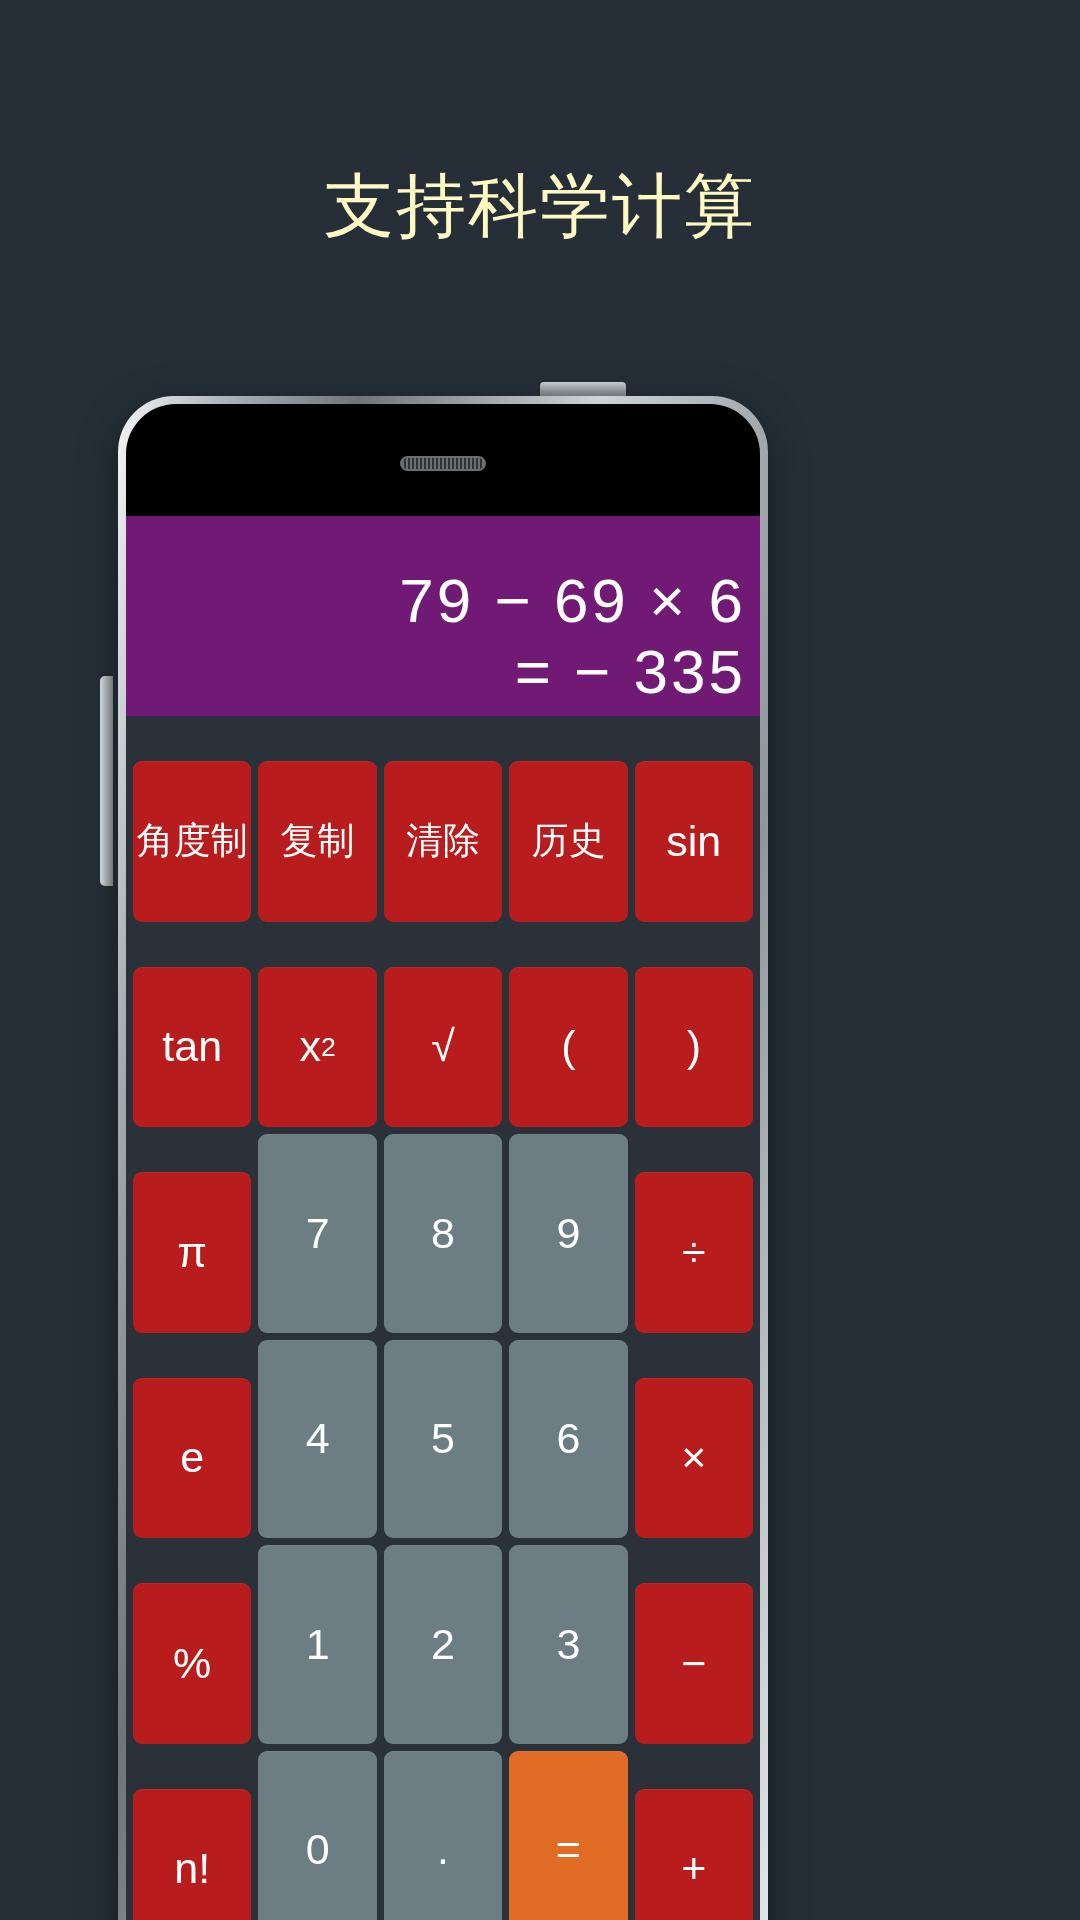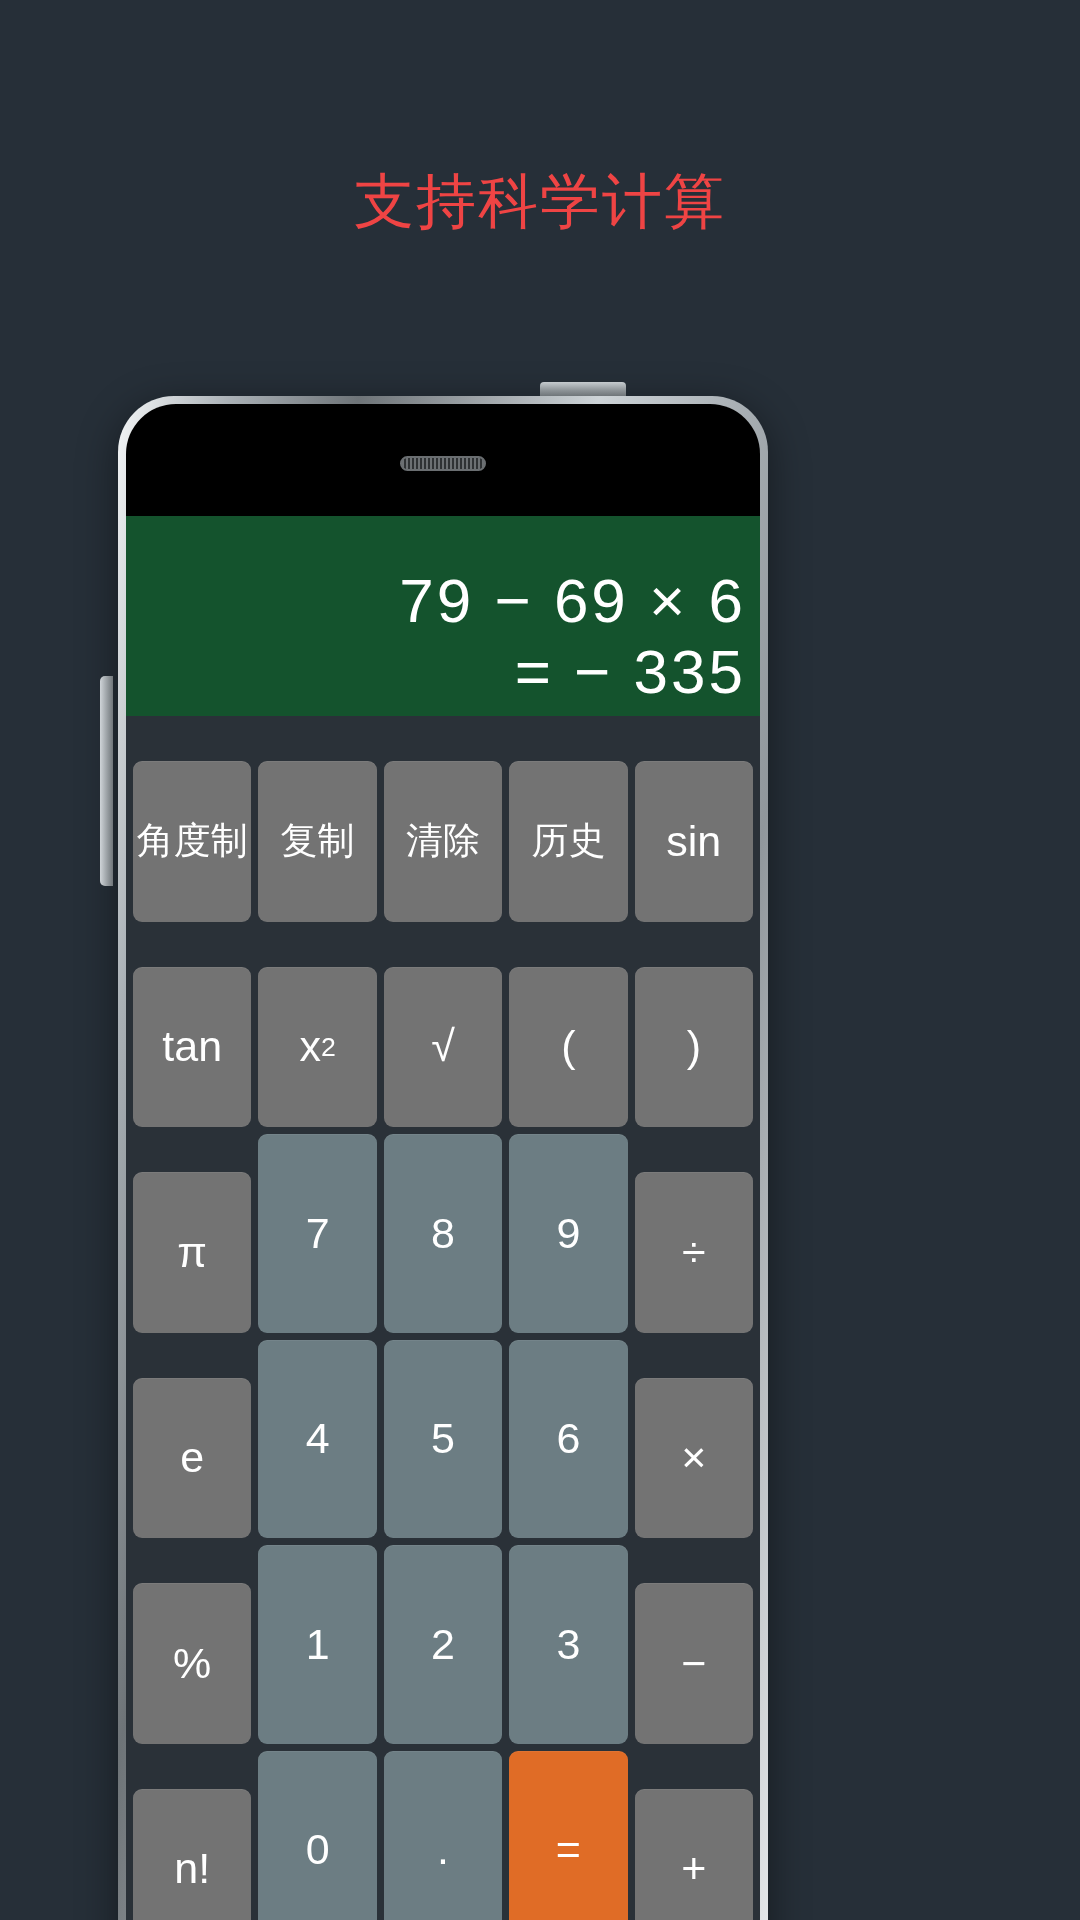--- a/index.html
+++ b/index.html
@@ -15,22 +15,22 @@
     font-family: "Liberation Sans", "DejaVu Sans", sans-serif;
   }
 
   
   .headline {
     position: absolute;
     top: 168px;
     left: 0;
     width: 1080px;
     text-align: center;
-    color: #ef4444;
-    font-size: 60px;
+    color: #fef9c3;
+    font-size: 70px;
     line-height: 1.1;
     letter-spacing: 2px;
     font-weight: 400;
     font-family: "DejaVu Sans", "Liberation Sans", sans-serif;
     white-space: nowrap;
   }
 
   
   .phone {
     position: absolute;
@@ -95,21 +95,21 @@
     right: 0;
     top: 112px;
     bottom: 0;
     background: #2a3138;
     display: flex;
     flex-direction: column;
   }
 
   .display {
     height: 200px;
-    background: #14532d;
+    background: #701a75;
     position: relative;
     box-sizing: border-box;
     padding: 0 14px 8px 14px;
     display: flex;
     flex-direction: column;
     justify-content: flex-end;
     align-items: flex-end;
     flex: 0 0 auto;
   }
   .display-expression {
@@ -144,21 +144,21 @@
     border-radius: 9px;
     display: flex;
     align-items: center;
     justify-content: center;
     color: #ffffff;
     font-size: 43px;
     font-weight: 400;
     user-select: none;
     box-shadow: inset 0 1px 0 rgba(255,255,255,0.06);
   }
-  .key.func  { background: #737373; margin-top: 38px; }
+  .key.func  { background: #b91c1c; margin-top: 38px; }
   .key.num   { background: #6c7d83; }
   .key.equal { background: #e06c26; }
   .key.cjk   { font-size: 37px; font-family: "DejaVu Sans", "Liberation Sans", sans-serif; }
   .key sup   { font-size: 0.62em; vertical-align: super; line-height: 0; }
 </style>
 </head>
 <body>
 
 <div class="headline">支持科学计算</div>
 

